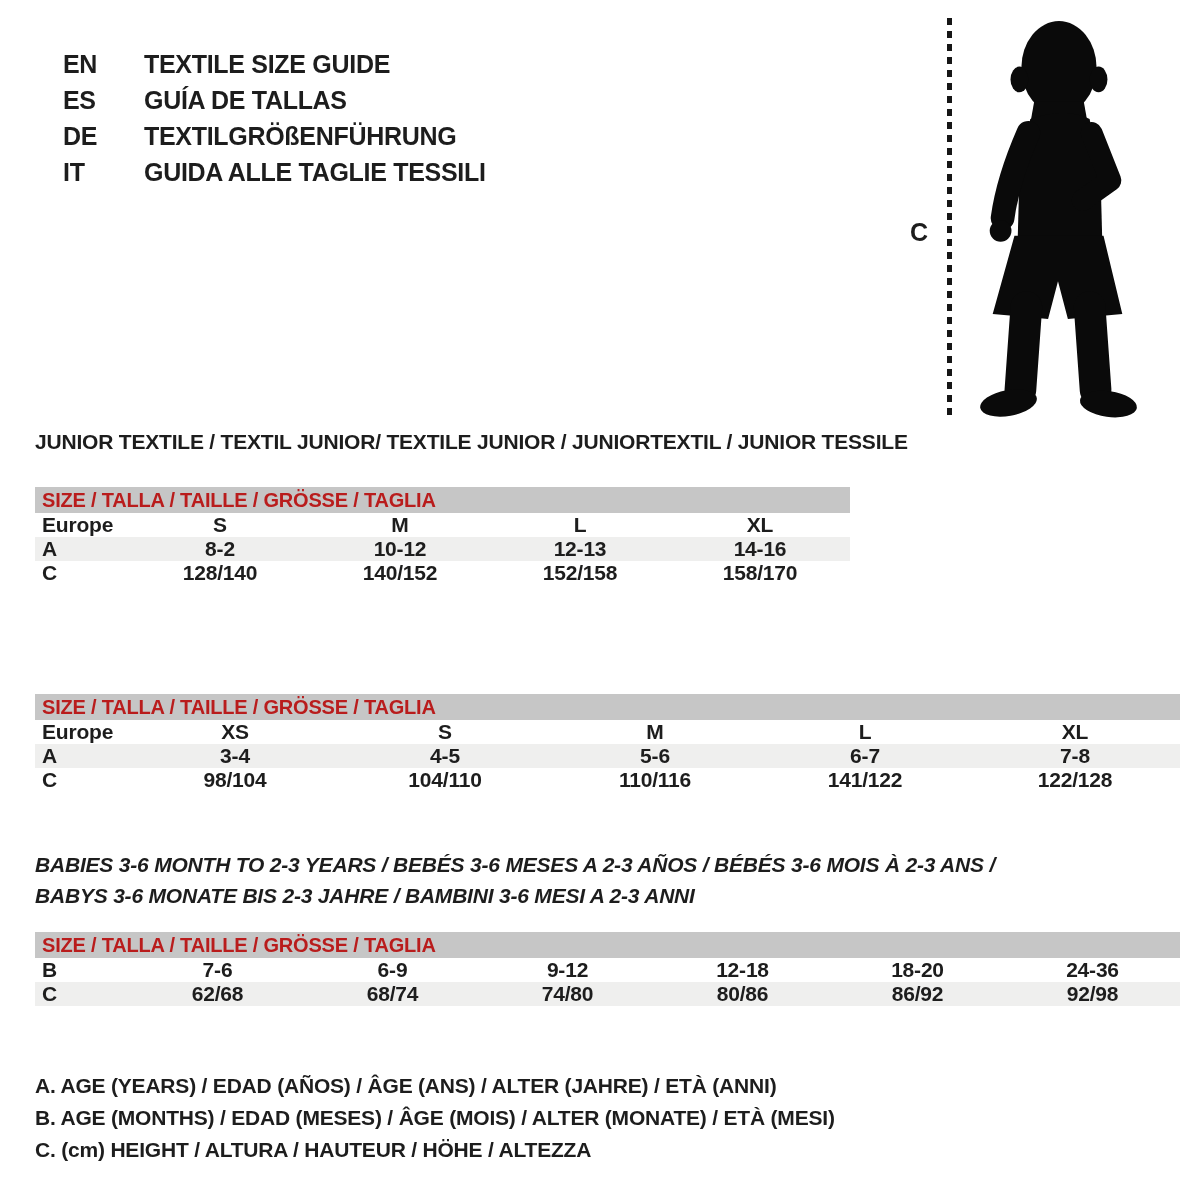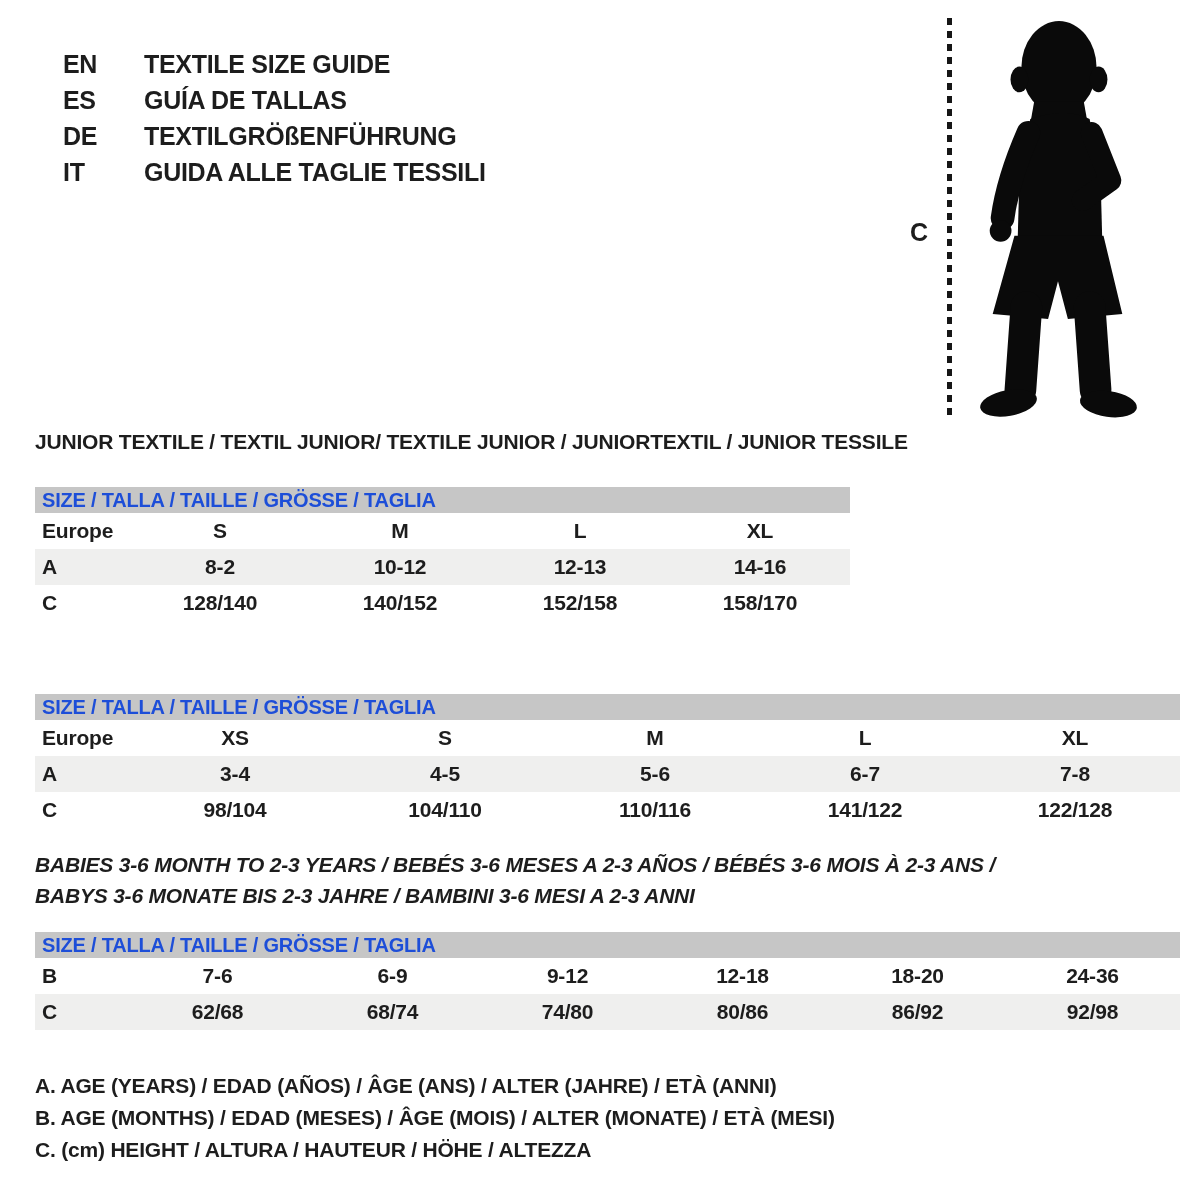--- a/index.html
+++ b/index.html
@@ -36,24 +36,24 @@
   .s3{top:849px;}
   .s3 .tline{display:block;line-height:31px;font-style:italic;}
   .subsz{font-size:14px;vertical-align:-4px;}
 
   
   .size-table{position:absolute;left:35px;font-size:21px;font-weight:700;letter-spacing:-0.2px;}
   .t1{top:487px;width:815px;}
   .t2{top:694px;width:1145px;}
   .t3{top:932px;width:1145px;}
   .size-head{
-    height:26px;background:var(--bar);color:#1d4ed8;
+    height:26px;background:var(--bar);color:#b91c1c;
     display:flex;align-items:center;padding-left:7px;font-size:20px;
   }
-  .trow{display:flex;height:36px;align-items:center;}
+  .trow{display:flex;height:24px;align-items:center;}
   .trow.shaded{background:var(--alt);}
   .tcell{flex:1;text-align:center;}
   .tcell.lbl{flex:0 0 88px;text-align:left;padding-left:7px;}
 
   
   .legend{position:absolute;left:35px;top:1070px;font-size:21px;font-weight:700;letter-spacing:-0.2px;}
   .legend-line{height:32px;display:flex;align-items:center;white-space:nowrap;}
 </style>
 </head>
 <body>

